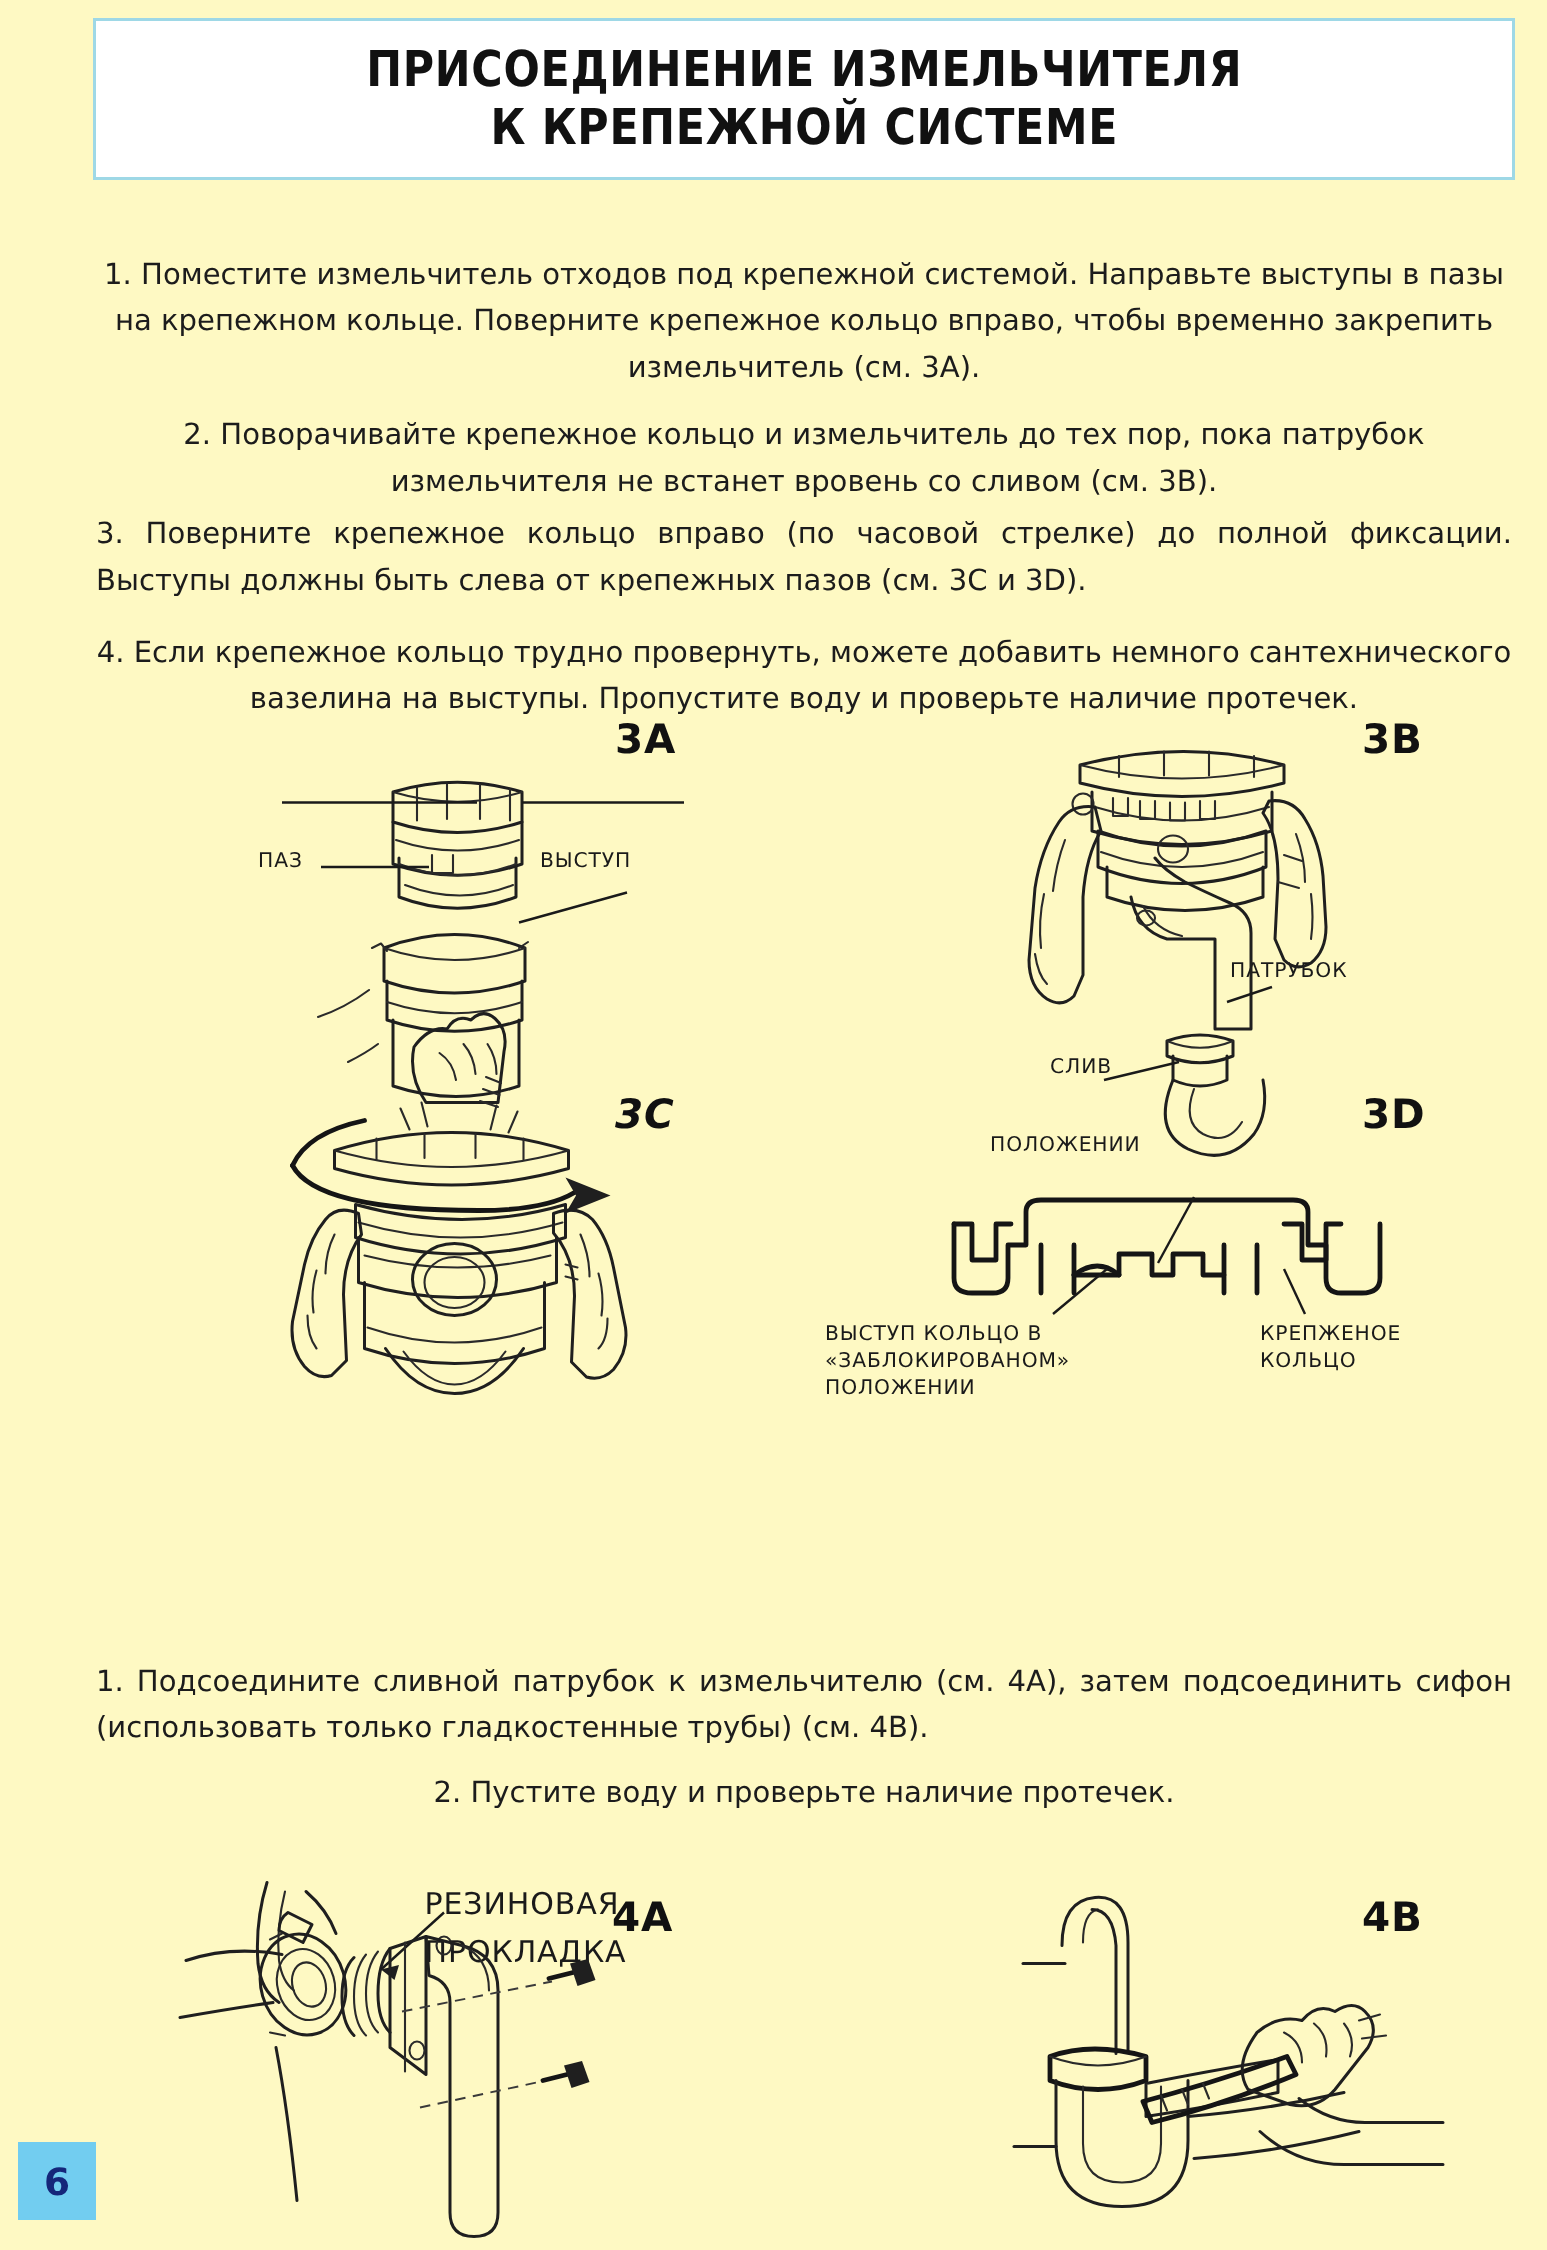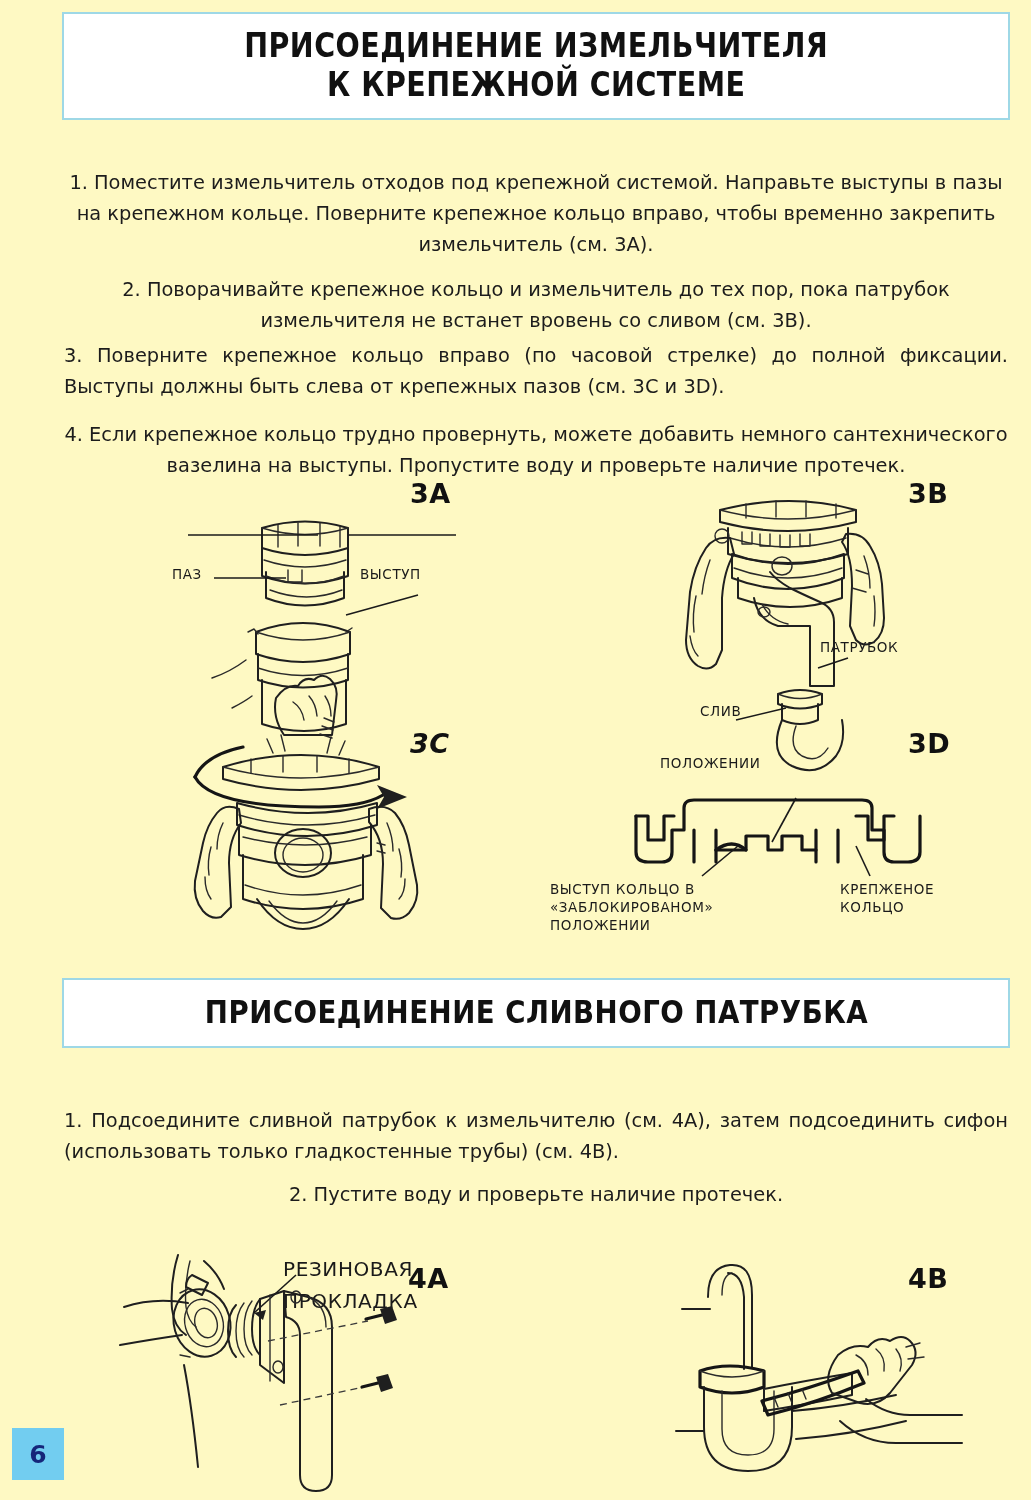--- a/index.html
+++ b/index.html
@@ -291,23 +291,20 @@
       <div>ПОЛОЖЕНИИ</div>
     </div>
 
     <div class="callout multi" style="left:808px; top:410px; width:140px;margin-left:32px;">
       <div>КРЕПЖЕНОЕ</div>
       <div>КОЛЬЦО</div>
     </div>
 
   </div>
 
-  <div class="heading-box" id="heading-2">
-    <div class="heading-text">ПРИСОЕДИНЕНИЕ СЛИВНОГО ПАТРУБКА</div>
-  </div>
 
   <p class="para justify" id="s2p1">1. Подсоедините сливной патрубок к измельчителю (см. 4A), затем подсоединить сифон (использовать только гладкостенные трубы) (см. 4B).</p>
   <p class="para" id="s2p2">2. Пустите воду и проверьте наличие протечек.</p>
 
   <div class="figures" style="top:1225px; height:265px;">
 
     <div class="fig-label" style="left:408px; top:38px;">4A</div>
 
     <div class="callout multi" style="left:283px; top:28px; width:130px; font-size:20px; line-height:1.6;">
       <div>РЕЗИНОВАЯ</div>

